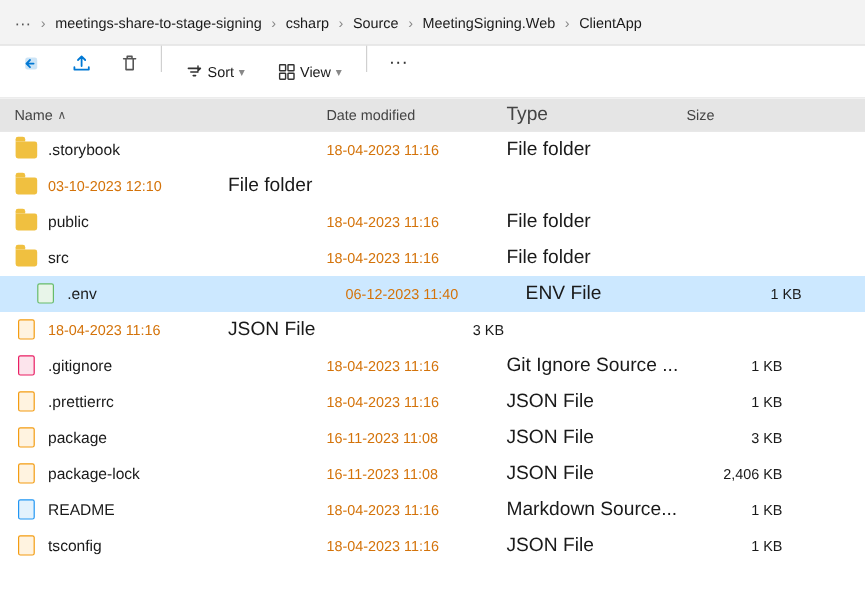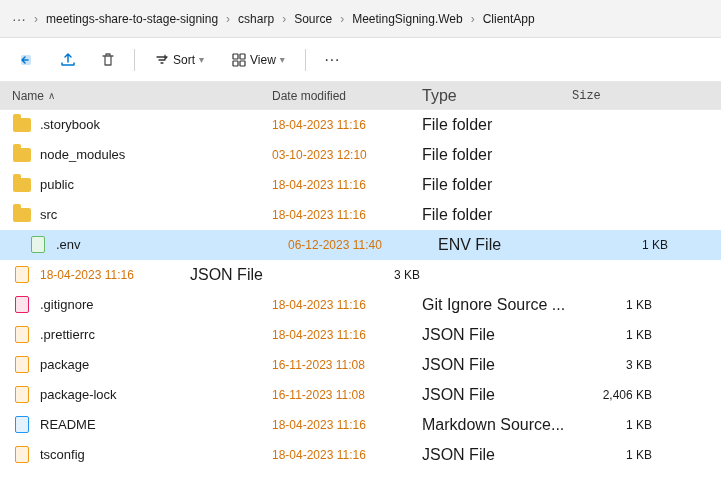--- a/index.html
+++ b/index.html
@@ -37,21 +37,20 @@
       color: #1a1a1a;
       font-size: 12px;
       cursor: pointer;
       padding: 2px 4px;
       border-radius: 3px;
     }
 
     
     .toolbar {
       display: flex;
-      align-items: center;
       height: 44px;
       padding: 0 12px;
       gap: 8px;
       border-bottom: 1px solid #e8e8e8;
     }
     .toolbar-btn {
       display: flex;
       align-items: center;
       justify-content: center;
       width: 32px;
@@ -98,21 +97,21 @@
       padding: 0 12px;
       background: #e5e5e5;
       border-bottom: 1px solid #e8e8e8;
       position: sticky;
       top: 0;
       z-index: 1;
     }
     .col-name { width: 260px; font-size: 12px; color: #444; display: flex; align-items: center; gap: 4px; cursor: pointer; }
     .col-date { width: 150px; font-size: 12px; color: #444; }
     .col-type { width: 150px; font-size: 16px; color: #444; }
-    .col-size { width: 80px; font-size: 12px; color: #444; font-family: Liberation Mono, monospace; }
+    .col-size { width: 80px; font-size: 12px; color: #444; }
 
     
     .file-row {
       display: flex;
       align-items: center;
       height: 30px;
       padding: 0 12px;
       cursor: pointer;
       border-bottom: 1px solid transparent;
     }
@@ -279,21 +278,20 @@
         </div>
     <div class="file-name-cell">.storybook</div>
     <div class="file-date">18-04-2023 11:16</div>
     <div class="file-type">File folder</div>
     <div class="file-size"></div>
   </div>
       <div class="file-row">
     <div class="file-icon">
           <div class="folder-icon"></div>
         </div>
-    <div class="file-name-cell">node_modules</div>
     <div class="file-date">03-10-2023 12:10</div>
     <div class="file-type">File folder</div>
     <div class="file-size"></div>
   </div>
       <div class="file-row">
     <div class="file-icon">
           <div class="folder-icon"></div>
         </div>
     <div class="file-name-cell">public</div>
     <div class="file-date">18-04-2023 11:16</div>

